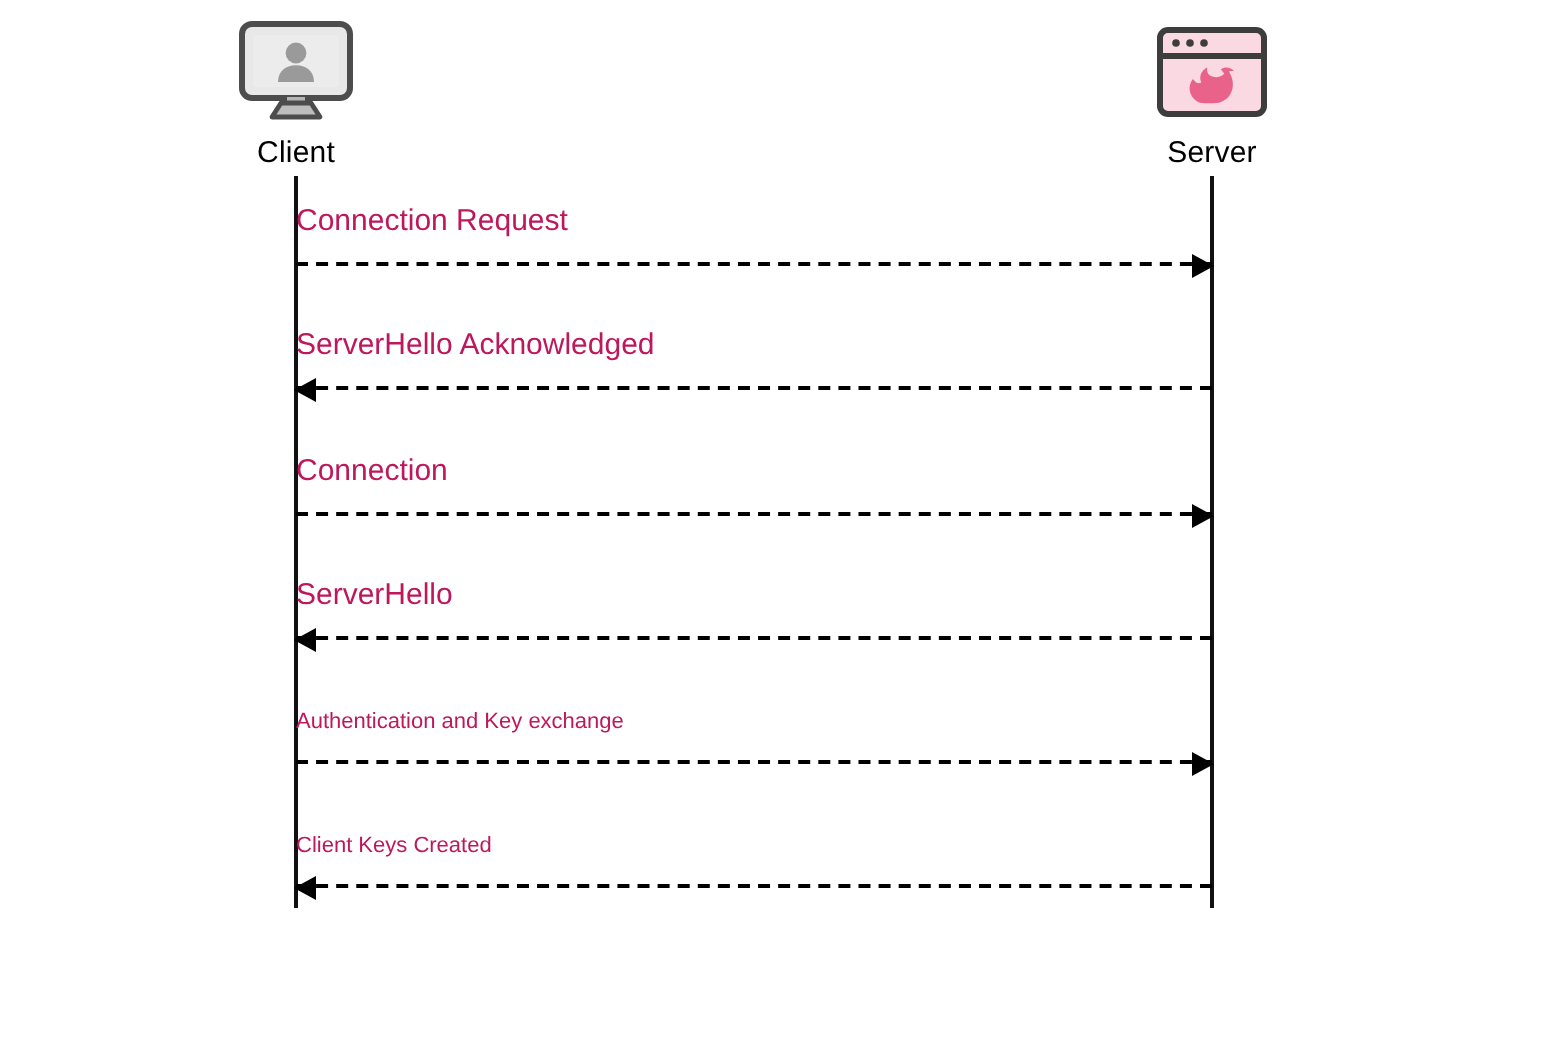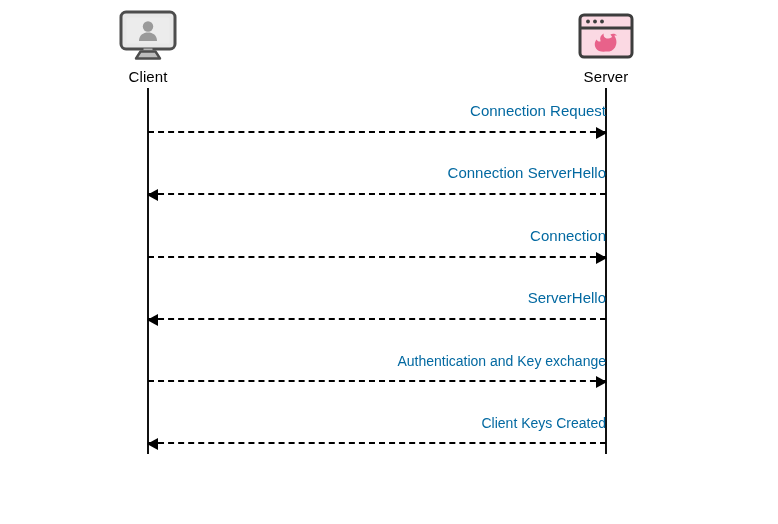--- a/index.html
+++ b/index.html
@@ -62,31 +62,31 @@
   .message {
     position: absolute;
     left: 148px;
     width: 458px;
     height: 0;
   }
   .msg-label {
     position: absolute;
     left: 0;
     width: 100%;
-    text-align: right;
-    color: #0369a1;
+    text-align: left;
+    color: #be185d;
     white-space: nowrap;
   }
   .msg-label.size-normal {
     font-size: 15px;
     line-height: 18px;
     top: -30px;
   }
   .msg-label.size-small {
-    font-size: 14px;
+    font-size: 11px;
     line-height: 16px;
     top: -28px;
   }
   .msg-arrow {
     position: absolute;
     left: 0;
     top: -1px;
     width: 100%;
     height: 2px;
     border-top: 2px dashed #000000;
@@ -150,21 +150,21 @@
   <div class="lifeline lifeline-server"></div>
 
   <div class="message" style="top:132px">
     <div class="msg-label size-normal">Connection Request</div>
     <div class="msg-arrow">
       <span class="arrow-head to-right"></span>
     </div>
   </div>
 
   <div class="message" style="top:194px">
-    <div class="msg-label size-normal">Connection ServerHello</div>
+    <div class="msg-label size-normal">ServerHello Acknowledged</div>
     <div class="msg-arrow">
       <span class="arrow-head to-left"></span>
     </div>
   </div>
 
   <div class="message" style="top:257px">
     <div class="msg-label size-normal">Connection</div>
     <div class="msg-arrow">
       <span class="arrow-head to-right"></span>
     </div>

